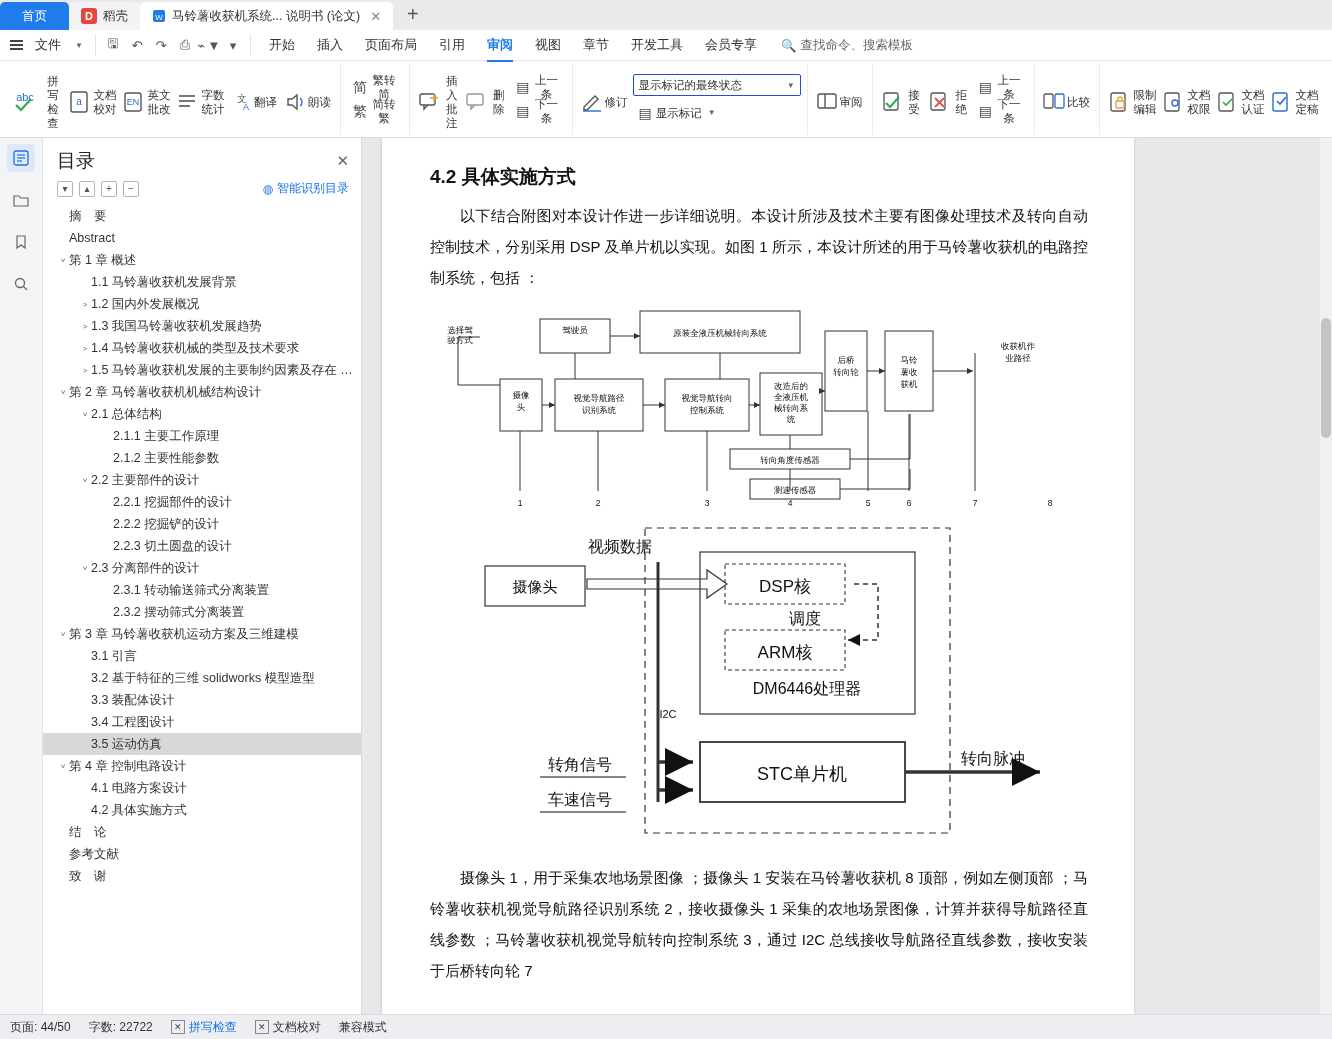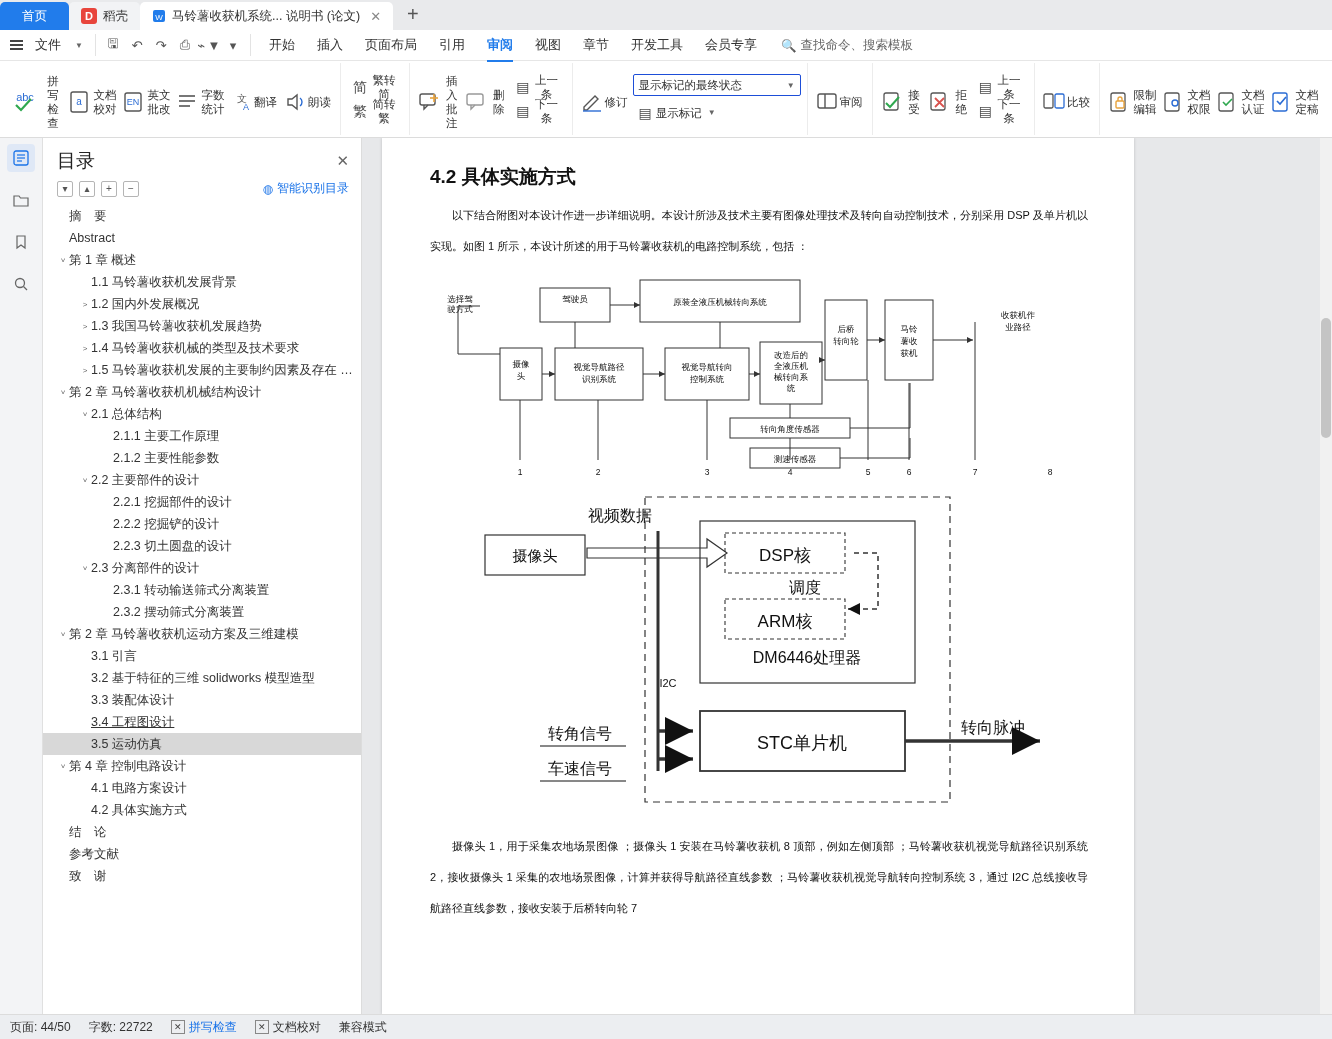--- a/index.html
+++ b/index.html
@@ -56,21 +56,21 @@
   .sqbtn{width:14px;height:14px;border:1px solid #b5b5b5;display:inline-flex;align-items:center;justify-content:center;font-size:10px;color:#555;border-radius:2px;}
   .smart{color:#1a73e8;font-size:12px;display:flex;align-items:center;gap:4px;}
   .toc-list{flex:1;overflow:hidden;padding-top:2px;}
   .toc-item{height:22px;display:flex;align-items:center;font-size:12.5px;color:#333;white-space:nowrap;}
   .toc-item.sel{background:#d8d8d8;}
   .arrow{width:12px;display:inline-block;text-align:center;font-size:8px;color:#666;}
 
   .docarea{flex:1;position:relative;overflow:hidden;display:flex;justify-content:flex-start;}
   .page{width:752px;margin-left:20px;background:#fff;box-shadow:0 0 3px rgba(0,0,0,.18);padding:26px 46px 0 48px;box-sizing:border-box;position:relative;}
   h2.sec{font-size:19px;margin:0 0 10px 0;font-weight:bold;color:#111;}
-  p.body{font-size:11px;line-height:31px;margin:0;text-align:justify;text-indent:2em;color:#111;}
+  p.body{font-size:15px;line-height:31px;margin:0;text-align:justify;text-indent:2em;color:#111;}
   .figcap{text-align:center;font-size:14px;margin:8px 0 14px 0;}
   .fig1{margin-top:8px;}
   .fig2wrap{margin-top:6px;}
   .scrollbar{position:absolute;right:0;top:0;width:12px;height:100%;background:#f1f1f1;}
   .scrollthumb{position:absolute;right:1px;top:180px;width:10px;height:120px;background:#c4c4c4;border-radius:5px;}
 
   
   .statusbar{height:24px;background:#eceef1;border-top:1px solid #dcdcdc;display:flex;align-items:center;gap:18px;padding:0 10px;font-size:12px;color:#333;}
   .statusbar .si{display:flex;align-items:center;gap:4px;}
   .chk{width:12px;height:12px;border:1px solid #888;display:inline-flex;align-items:center;justify-content:center;font-size:9px;color:#444;}
@@ -482,35 +482,35 @@
           <div class="toc-item" style="padding-left: 58px;">
             <span class="arrow"></span>
             <span>2.3.1 转动输送筛式分离装置</span>
           </div>
           <div class="toc-item" style="padding-left: 58px;">
             <span class="arrow"></span>
             <span>2.3.2 摆动筛式分离装置</span>
           </div>
           <div class="toc-item" style="padding-left: 14px;">
             <span class="arrow">˅</span>
-            <span>第 2 章  马铃薯收获机运动方案及三维建模</span>
+            <span>第 3 章  马铃薯收获机运动方案及三维建模</span>
           </div>
           <div class="toc-item" style="padding-left: 36px;">
             <span class="arrow"></span>
             <span>3.1 引言</span>
           </div>
           <div class="toc-item" style="padding-left: 36px;">
             <span class="arrow"></span>
             <span>3.2 基于特征的三维 solidworks 模型造型</span>
           </div>
           <div class="toc-item" style="padding-left: 36px;">
             <span class="arrow"></span>
             <span>3.3 装配体设计</span>
           </div>
-          <div class="toc-item" style="padding-left: 36px; text-decoration: underline;">
+          <div class="toc-item" style="padding-left: 36px;">
             <span class="arrow"></span>
             <span>3.4 工程图设计</span>
           </div>
           <div class="toc-item sel" style="padding-left: 36px;">
             <span class="arrow"></span>
             <span>3.5 运动仿真</span>
           </div>
           <div class="toc-item" style="padding-left: 14px;">
             <span class="arrow">˅</span>
             <span>第 4 章  控制电路设计</span>

